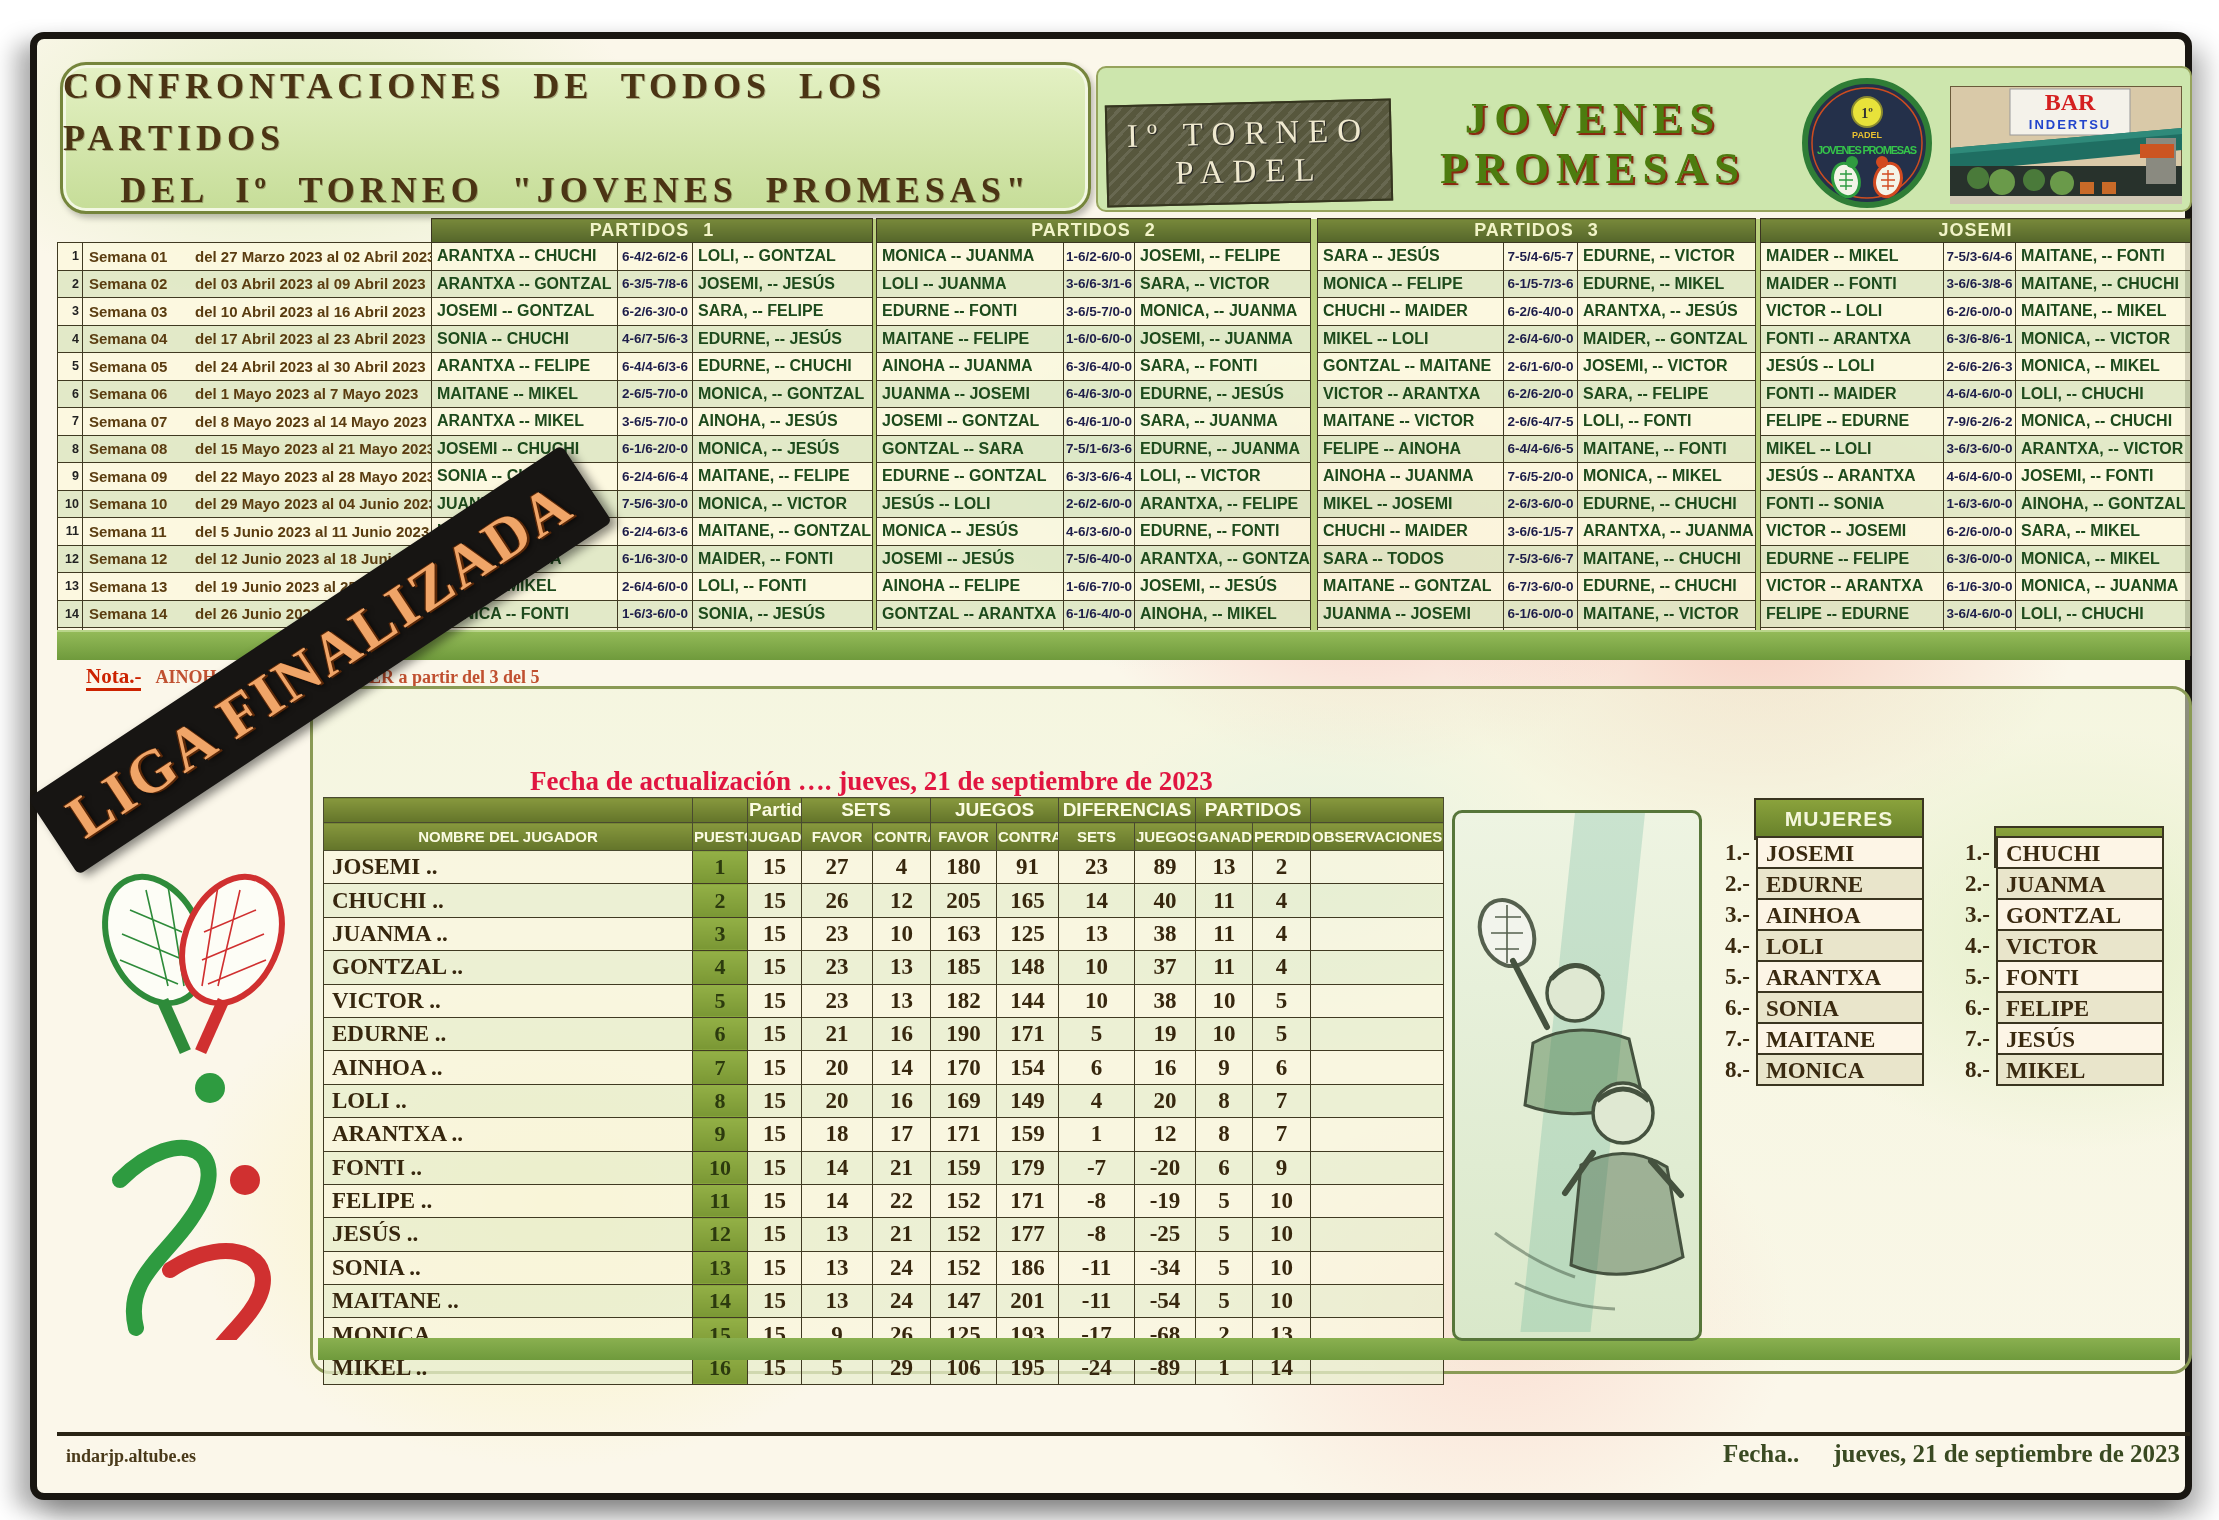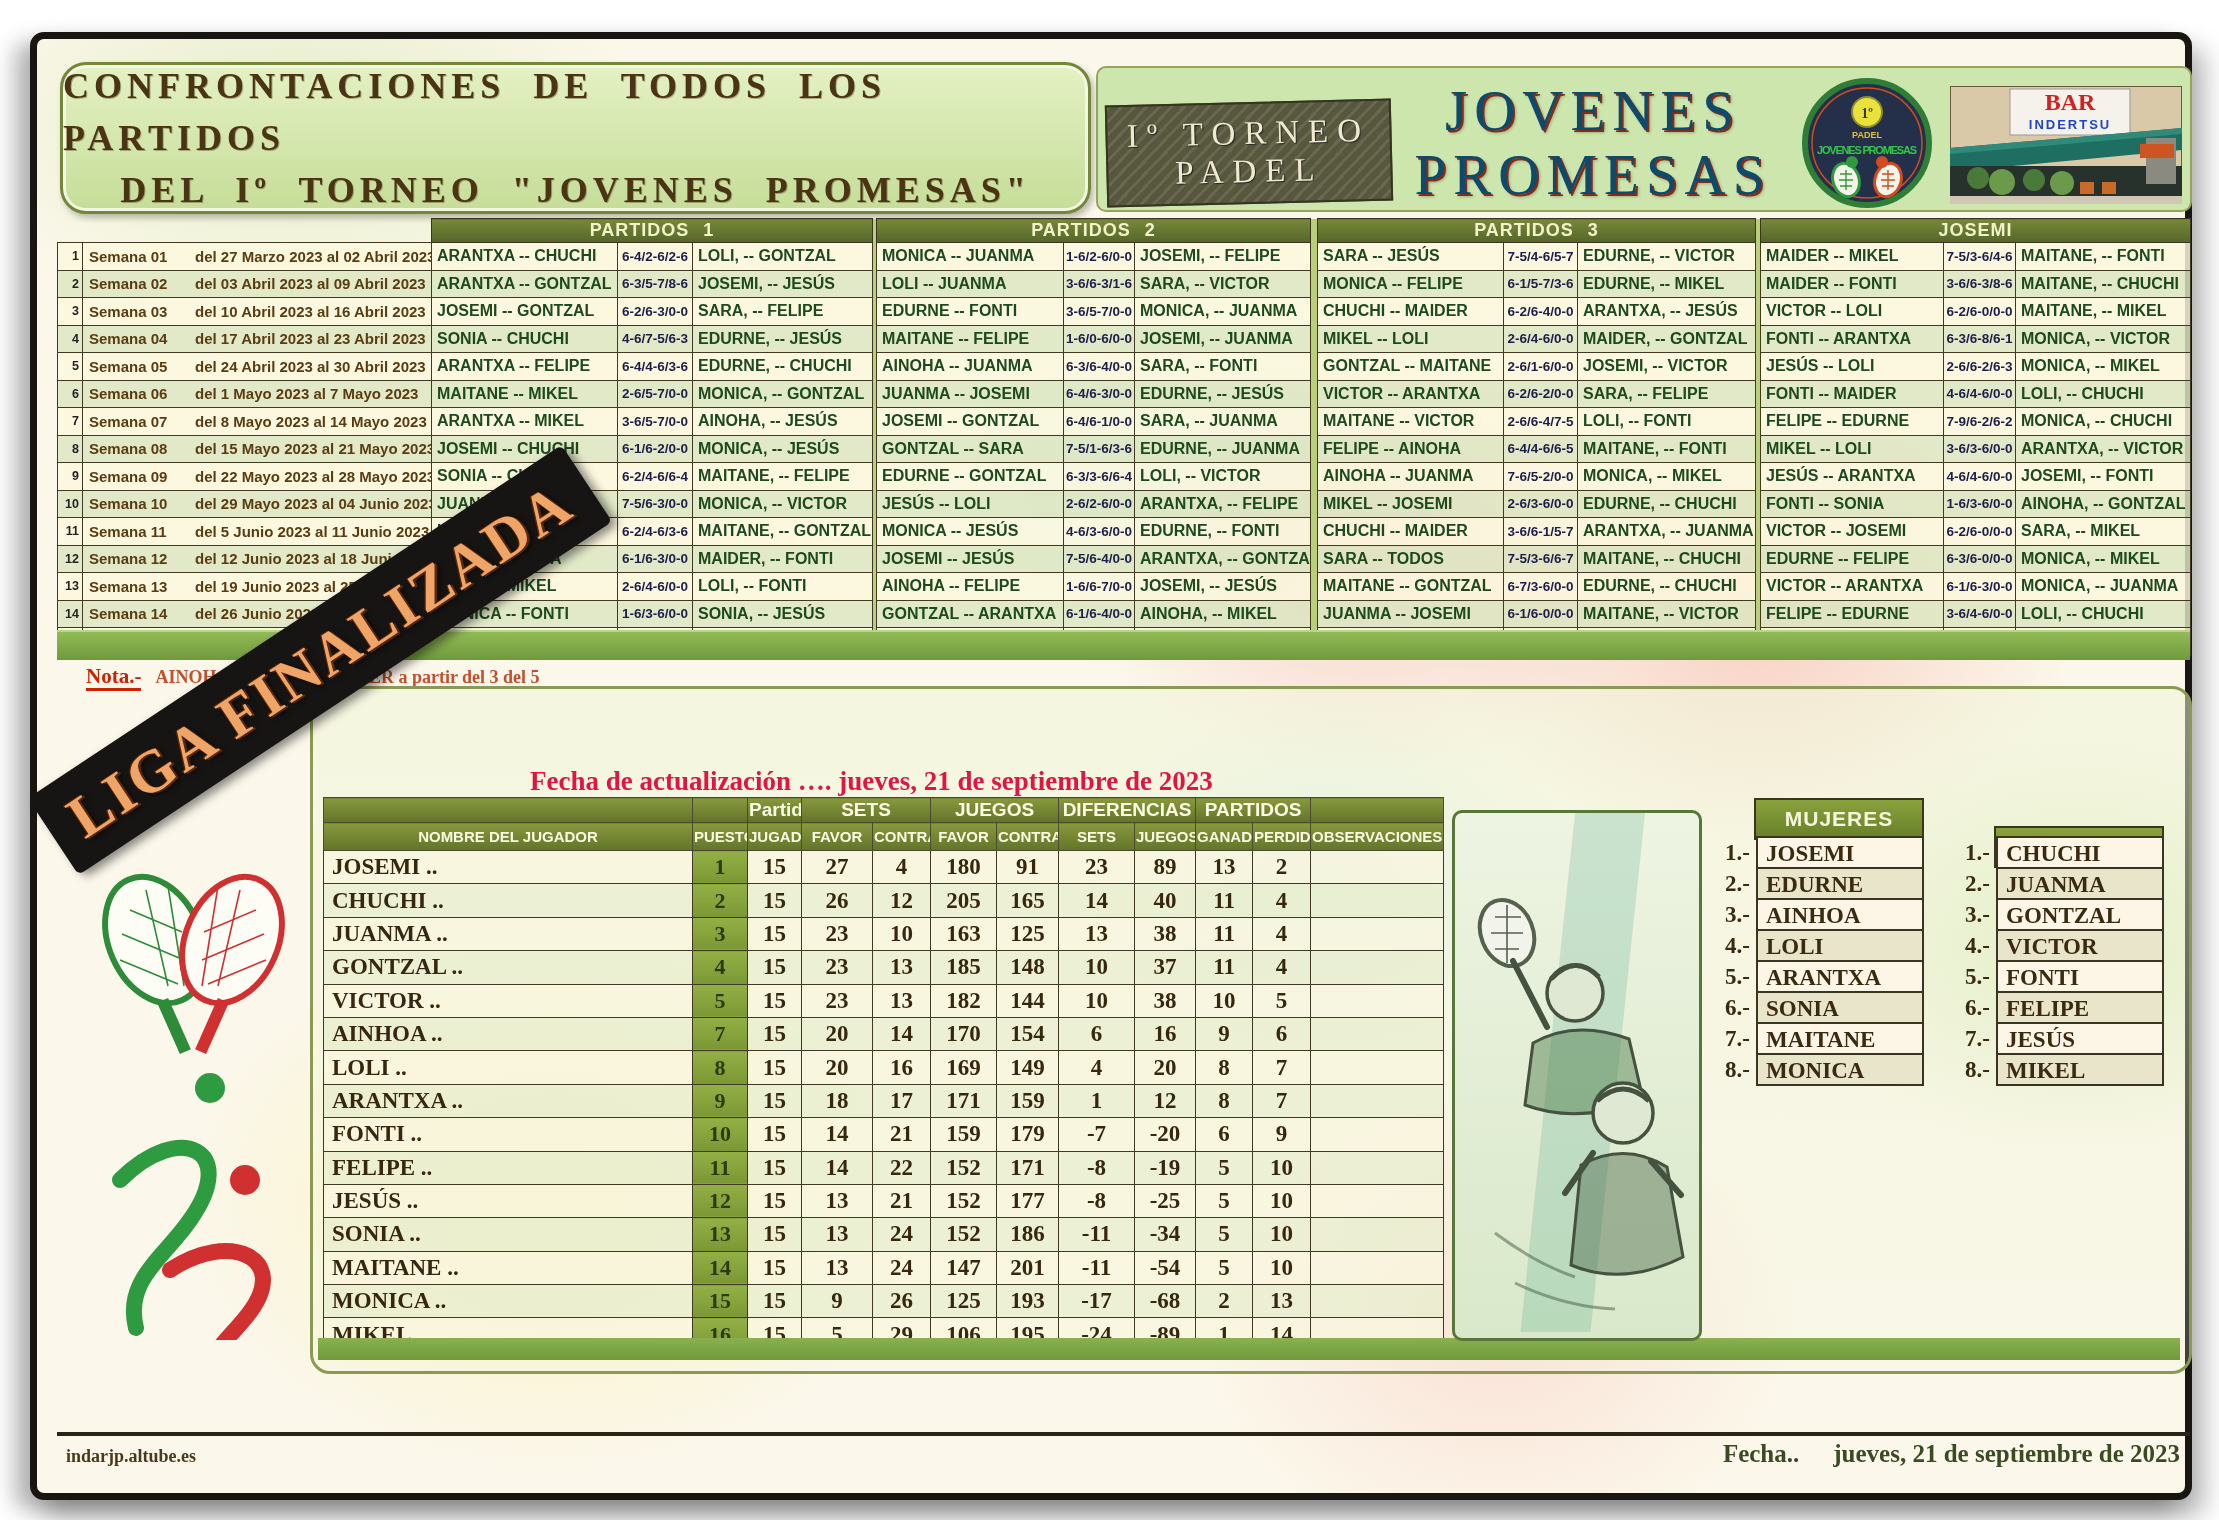--- a/index.html
+++ b/index.html
@@ -25,21 +25,21 @@
              display:flex;flex-direction:column;justify-content:center;align-items:center;}
   .title-line{font-family:"Liberation Serif",serif;font-weight:bold;color:#4b3414;font-size:36px;
               letter-spacing:5px;word-spacing:14px;text-shadow:1px 1px 0 rgba(70,50,15,.35);line-height:1.45;}
   
   #logo-strip{left:1096px;top:66px;width:1092px;height:142px;background:#cde6ad;border:2px solid #96a35c;border-radius:10px;}
   #plaque{left:1106px;top:102px;width:282px;height:98px;background:#57573d;border:2px solid #35351f;transform:rotate(-1.4deg);
           background-image:repeating-linear-gradient(135deg, rgba(255,255,255,.10) 0 3px, rgba(0,0,0,0) 3px 9px);
           display:flex;flex-direction:column;align-items:center;justify-content:center;}
   .plaque-t{font-family:"Liberation Serif",serif;color:#efe9cf;font-size:33px;letter-spacing:9px;line-height:1.15;text-shadow:1px 1px 1px #222;}
   #brand{left:1402px;top:82px;width:382px;height:122px;display:flex;flex-direction:column;align-items:center;justify-content:center;}
-  .brand-t{font-family:"Liberation Serif",serif;font-weight:normal;color:#0c4a6e;font-size:57px;letter-spacing:7px;line-height:1.12;
+  .brand-t{font-family:"Liberation Serif",serif;font-weight:bold;color:#4d7c0f;font-size:45px;letter-spacing:7px;line-height:1.12;
            text-shadow:2px 2px 0 #8a2a10,3px 3px 3px rgba(0,0,0,.25);}
   
   #match-wrap{left:57px;top:218px;}
   table.match{border-collapse:collapse;table-layout:fixed;width:2133px;padding-left:10px;}
   table.match th,table.match td{overflow:hidden;white-space:nowrap;}
   table.match th.g{height:21px;background:linear-gradient(#77883a,#55662a);color:#f2f4c8;font-size:18px;
                    font-weight:bold;letter-spacing:1px;word-spacing:8px;border:1.5px solid #3a3520;}
   table.match th.void{background:transparent;border:none;}
   table.match th.gapc{background:#b9cf7c;border:none;}
   table.match td{border:1.5px solid #403a22;height:24.5px;}
@@ -620,20 +620,34 @@
     <td>13</td>
     <td class="dsh">182</td>
     <td>144</td>
     <td class="dsh">10</td>
     <td>38</td>
     <td class="dsh">10</td>
     <td>5</td>
     <td></td>
   </tr>
 
+  <tr>
+    <td class="name">EDURNE ..</td>
+    <td class="pst">6</td>
+    <td>15</td>
+    <td class="dsh">21</td>
+    <td>16</td>
+    <td class="dsh">190</td>
+    <td>171</td>
+    <td class="dsh">5</td>
+    <td>19</td>
+    <td class="dsh">10</td>
+    <td>5</td>
+    <td></td>
+  </tr>
 
   <tr>
     <td class="name">AINHOA ..</td>
     <td class="pst">7</td>
     <td>15</td>
     <td class="dsh">20</td>
     <td>14</td>
     <td class="dsh">170</td>
     <td>154</td>
     <td class="dsh">6</td>

